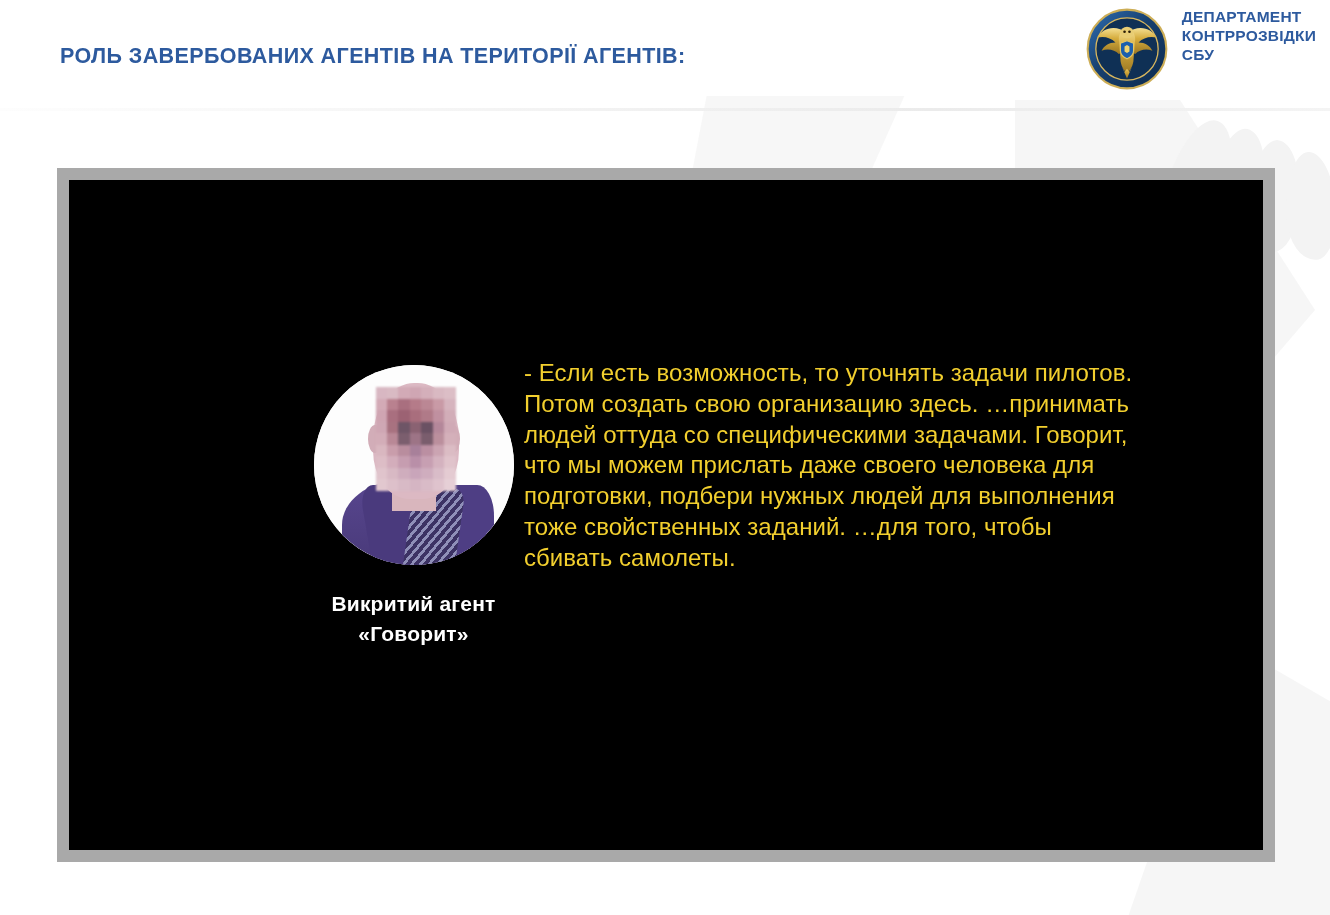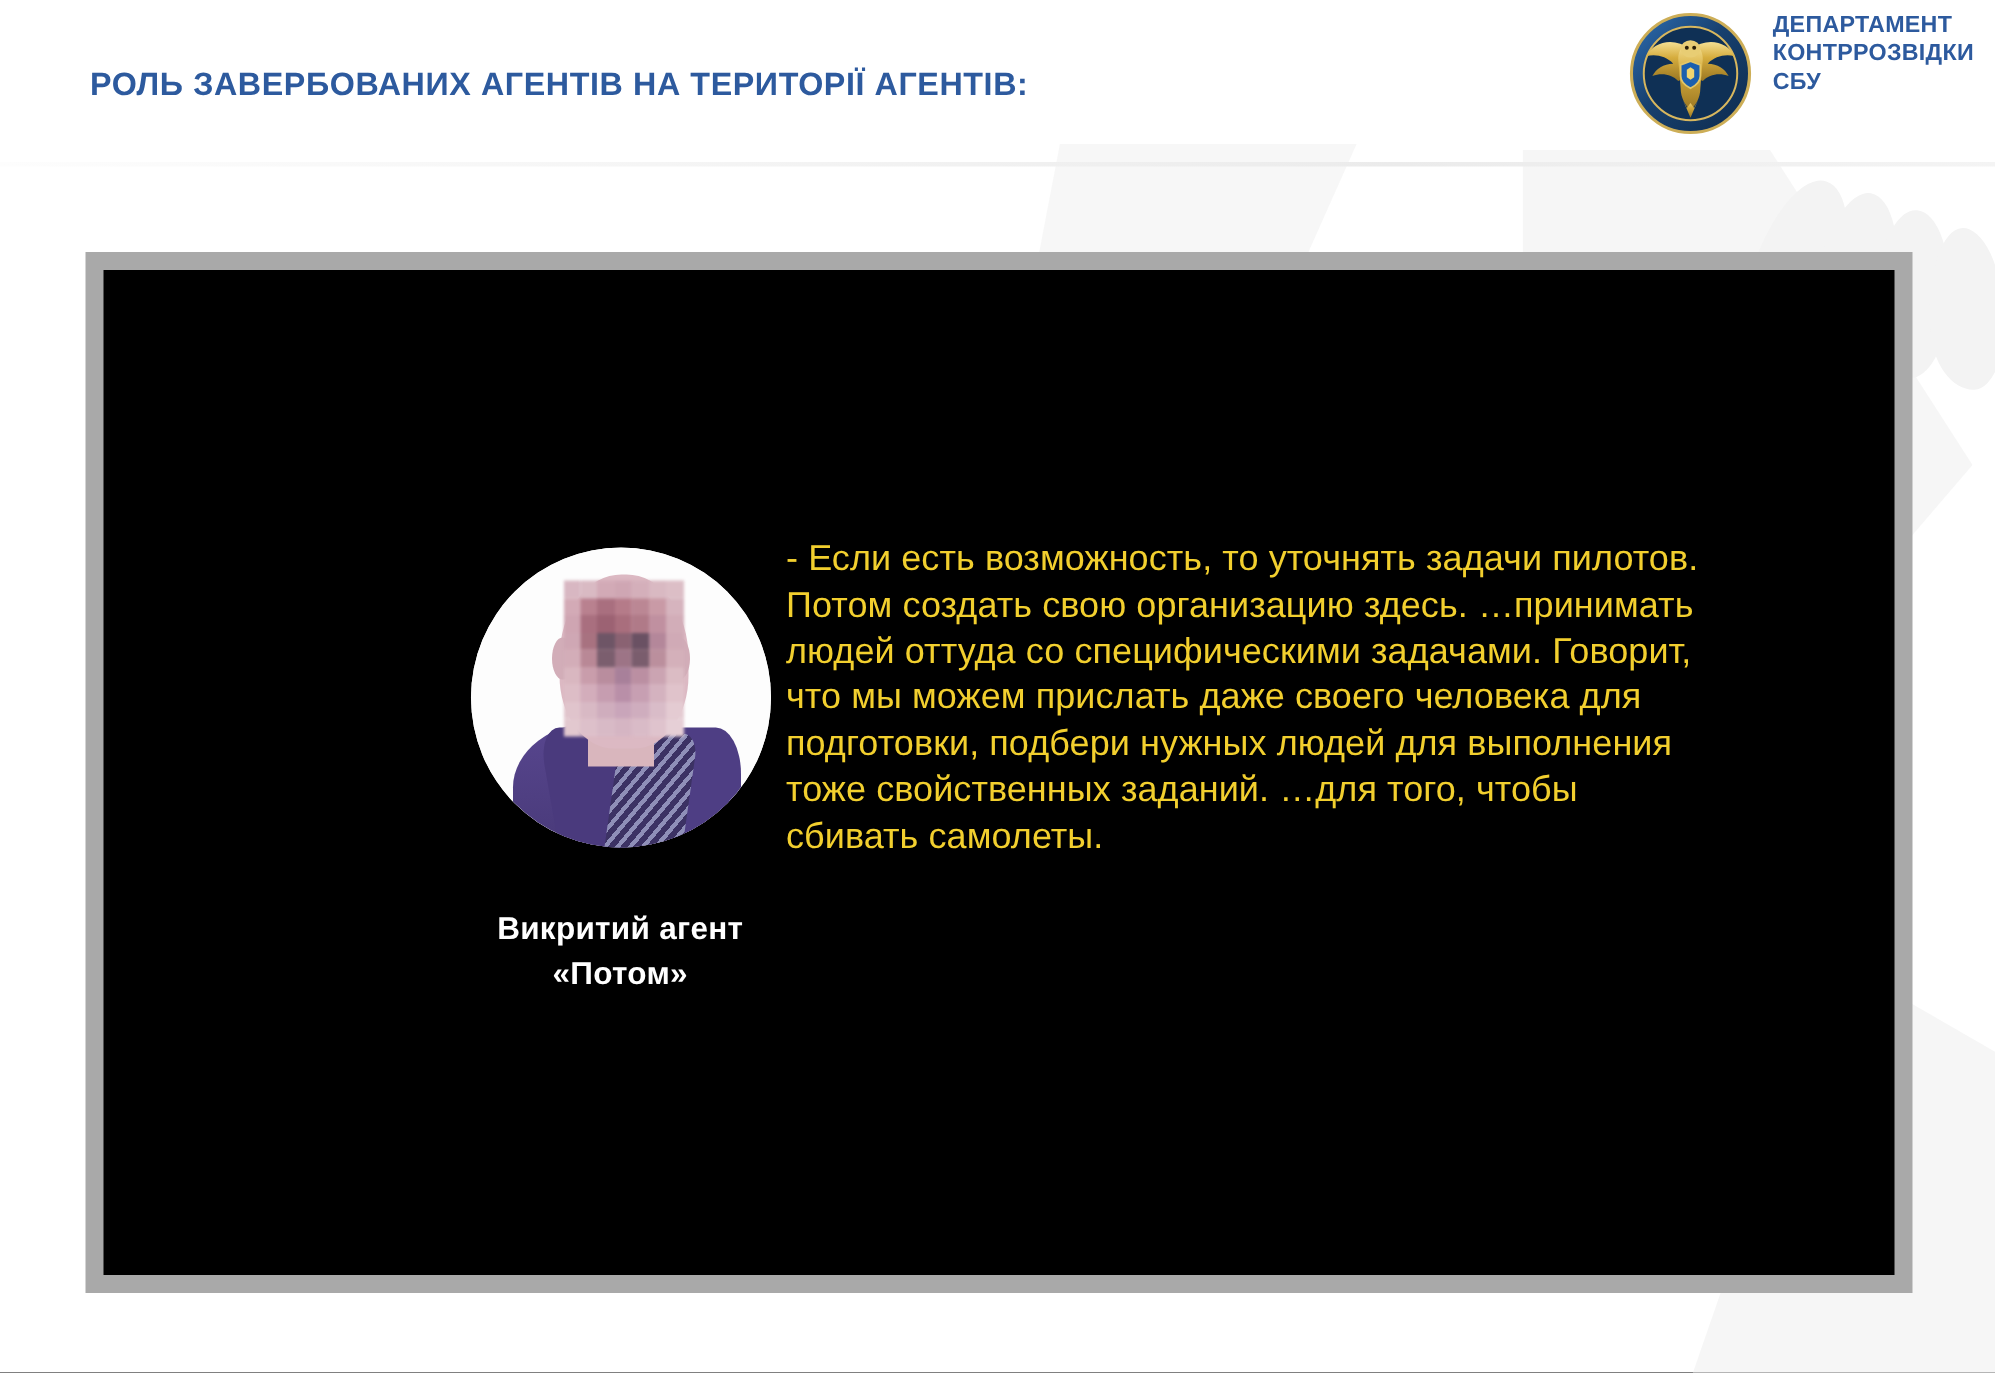--- a/index.html
+++ b/index.html
@@ -172,21 +172,21 @@
     position:absolute;
     left:31%;top:11%;
     width:40%;height:52%;
     display:grid;
     grid-template-columns:repeat(7,1fr);
     grid-template-rows:repeat(9,1fr);
     filter:blur(1.1px);
   }
   .avatar .pixel i{display:block;}
   .photo-caption{
-    margin-top:40px;
+    margin-top:24px;
     color:#ffffff;
     font-size:21px;
     font-weight:bold;
     line-height:1.45;
     letter-spacing:.2px;
   }
 
   
   .quote{
     position:absolute;
@@ -337,20 +337,20 @@
             <i style="background:#ddc0ca"></i>
             <i style="background:#d8bac6"></i>
             <i style="background:#d5b5c3"></i>
             <i style="background:#d9bbc7"></i>
             <i style="background:#dfc3cd"></i>
             <i style="background:#e6cfd6"></i>
         </div>
       </div>
       <div class="photo-caption">
         <div>Викритий агент</div>
-        <div>«Потом»</div>
+        <div>«Говорит»</div>
       </div>
     </div>
 
     <div class="quote">- Если есть возможность, то уточнять задачи пилотов. Потом создать свою организацию здесь. …принимать людей оттуда со специфическими задачами. Говорит, что мы можем прислать даже своего человека для подготовки, подбери нужных людей для выполнения тоже свойственных заданий. …для того, чтобы сбивать самолеты.</div>
 
   </div>
 </div>
 
 </body></html>

